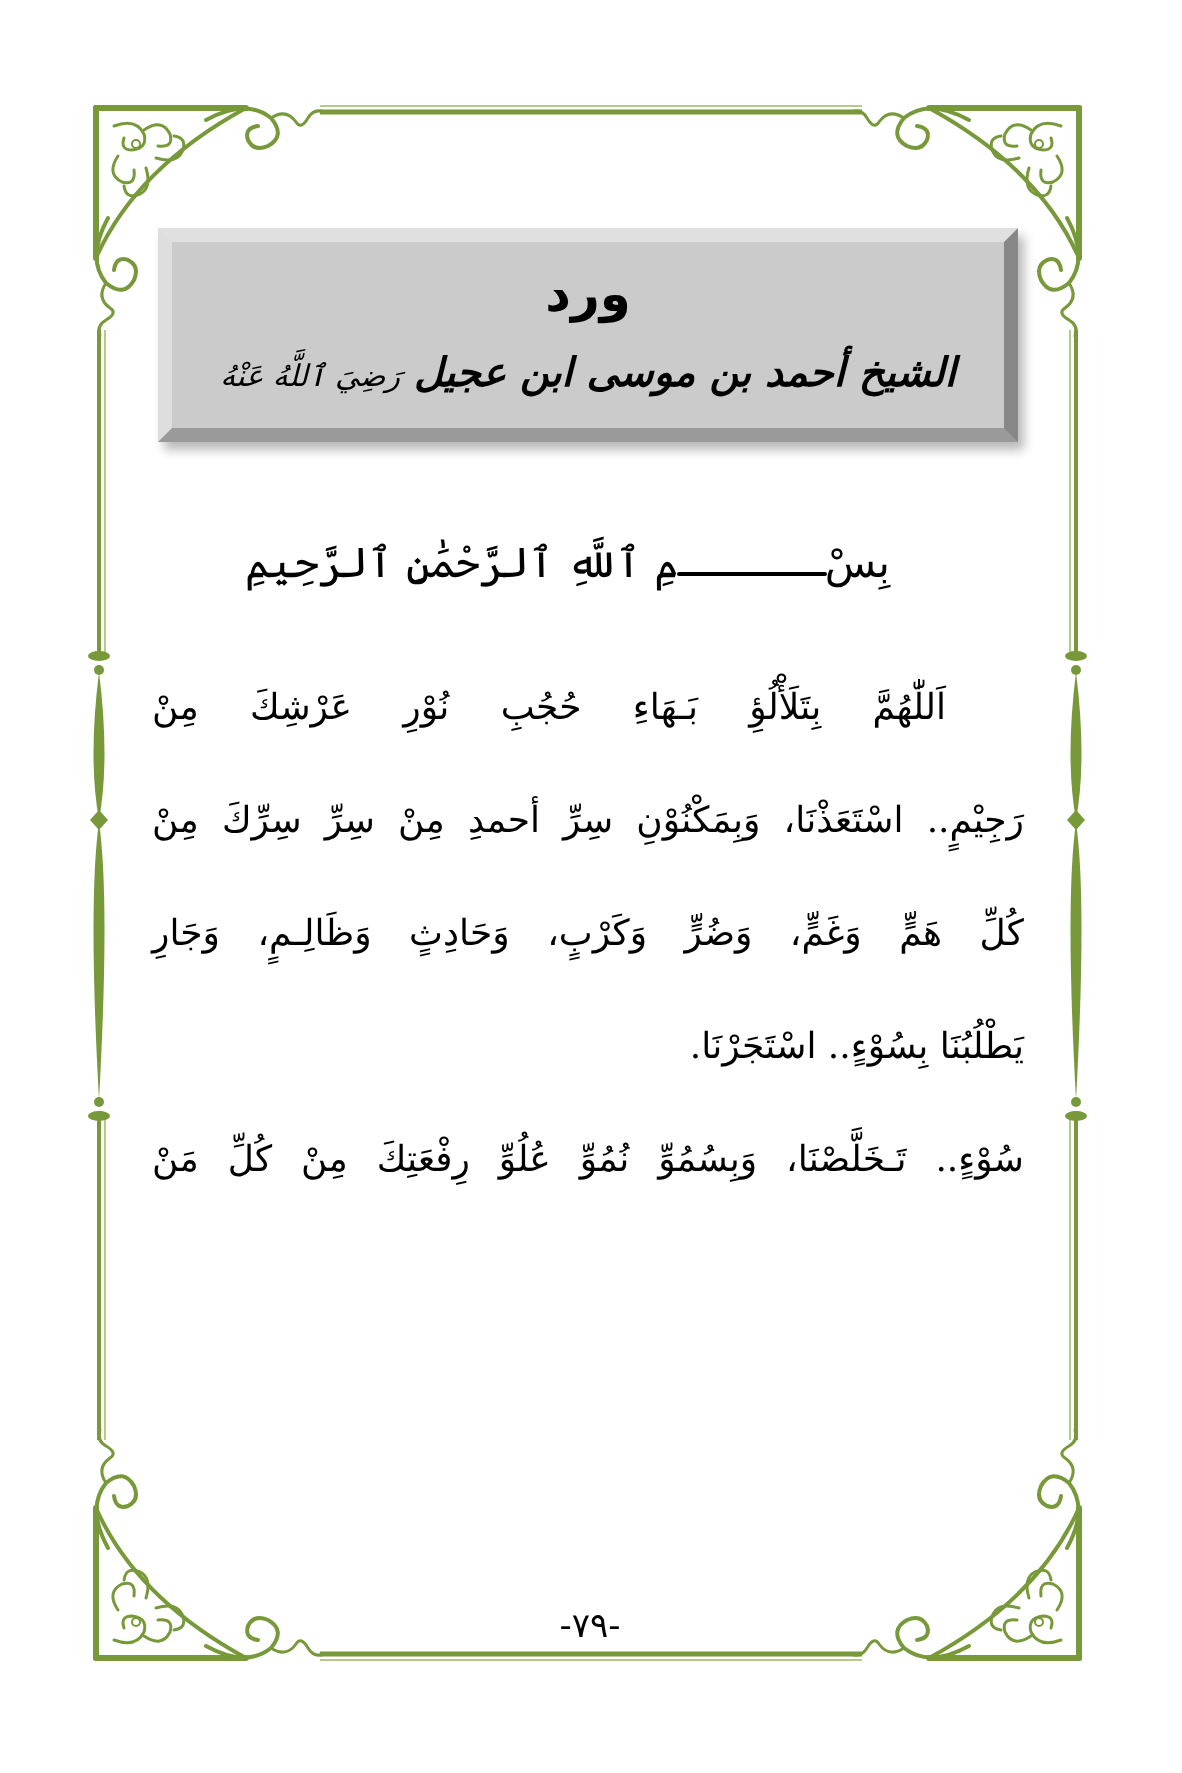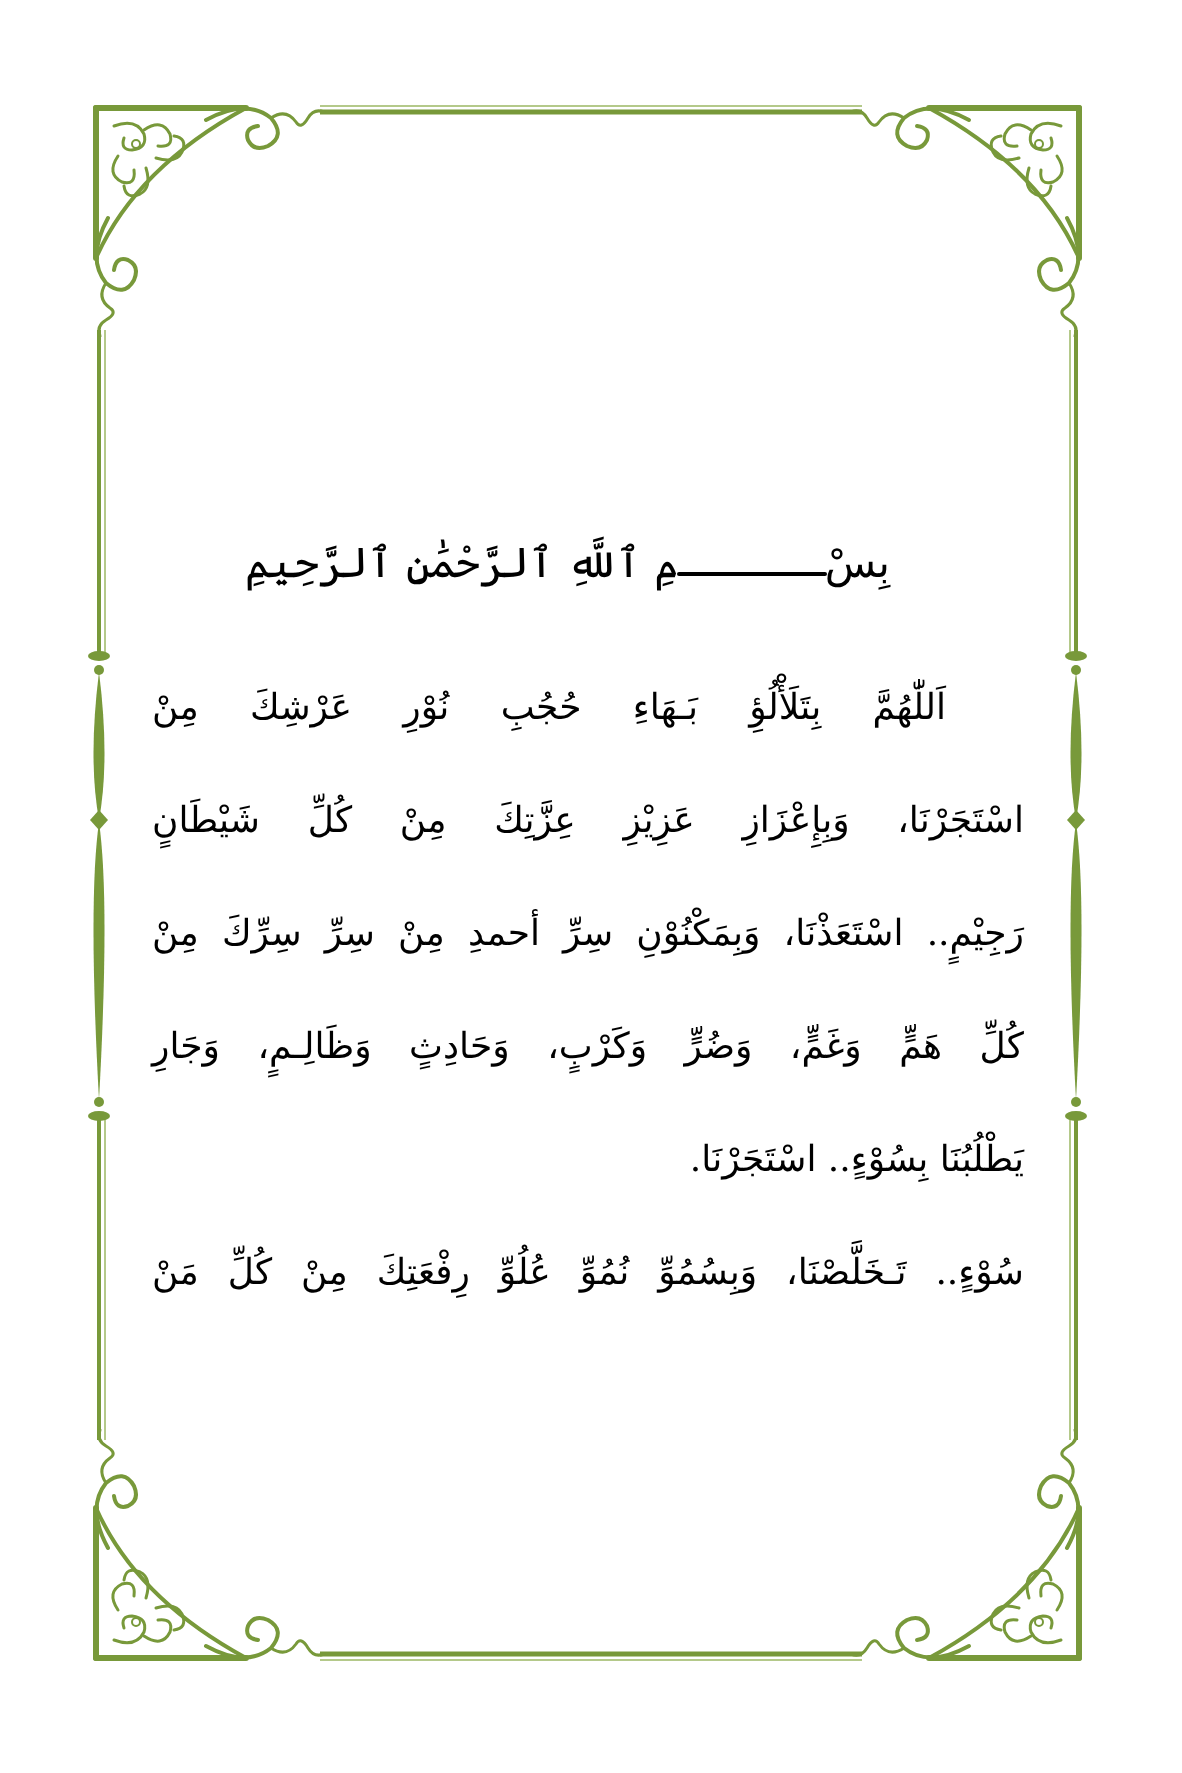--- a/index.html
+++ b/index.html
@@ -211,28 +211,35 @@
       <use href="#corner"></use>
     </g>
     <g transform="translate(96,1658) scale(1,-1)">
       <use href="#corner"></use>
     </g>
     <g transform="translate(1079,1658) scale(-1,-1)">
       <use href="#corner"></use>
     </g>
   </svg>
 
+  <div class="title-box">
+    <div class="title-main">ورد</div>
+    <div class="title-sub">
+      <span>الشيخ أحمد بن موسى ابن عجيل</span>
+      <span class="honorific">رَضِيَ ٱللَّهُ عَنْهُ</span>
+    </div>
+  </div>
 
   <div class="basmala">
     <span>بِسْ</span><span class="kashida"></span><span>مِ ٱللَّهِ ٱلرَّحْمَٰنِ ٱلرَّحِيمِ</span>
   </div>
 
   <div class="body-text">
     <div class="body-line first">اَللّٰهُمَّ بِتَلَأْلُؤِ بَـهَاءِ حُجُبِ نُوْرِ عَرْشِكَ مِنْ</div>
-    <div class="body-line">اسْتَجَرْنَا، وَبِإِعْزَازِ عَزِيْزِ عِزَّتِكَ مِنْ كُلِّ شَيْطَانٍ</div>
     <div class="body-line">رَجِيْمٍ.. اسْتَعَذْنَا، وَبِمَكْنُوْنِ سِرِّ أحمدِ مِنْ سِرِّ سِرِّكَ مِنْ</div>
     <div class="body-line">كُلِّ هَمٍّ وَغَمٍّ، وَضُرٍّ وَكَرْبٍ، وَحَادِثٍ وَظَالِـمٍ، وَجَارِ</div>
     <div class="body-line last">يَطْلُبُنَا بِسُوْءٍ.. اسْتَجَرْنَا.</div>
     <div class="body-line">سُوْءٍ.. تَـخَلَّصْنَا، وَبِسُمُوِّ نُمُوِّ عُلُوِّ رِفْعَتِكَ مِنْ كُلِّ مَنْ</div>
   </div>
 
+  <div class="page-number">-٧٩-</div>
 
 </div>
 
 </body></html>

